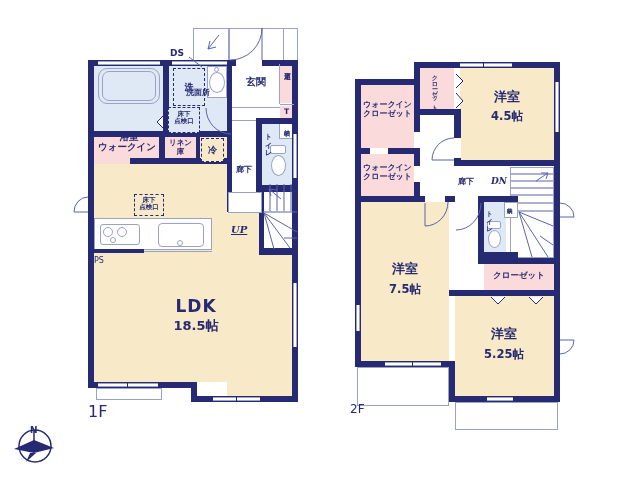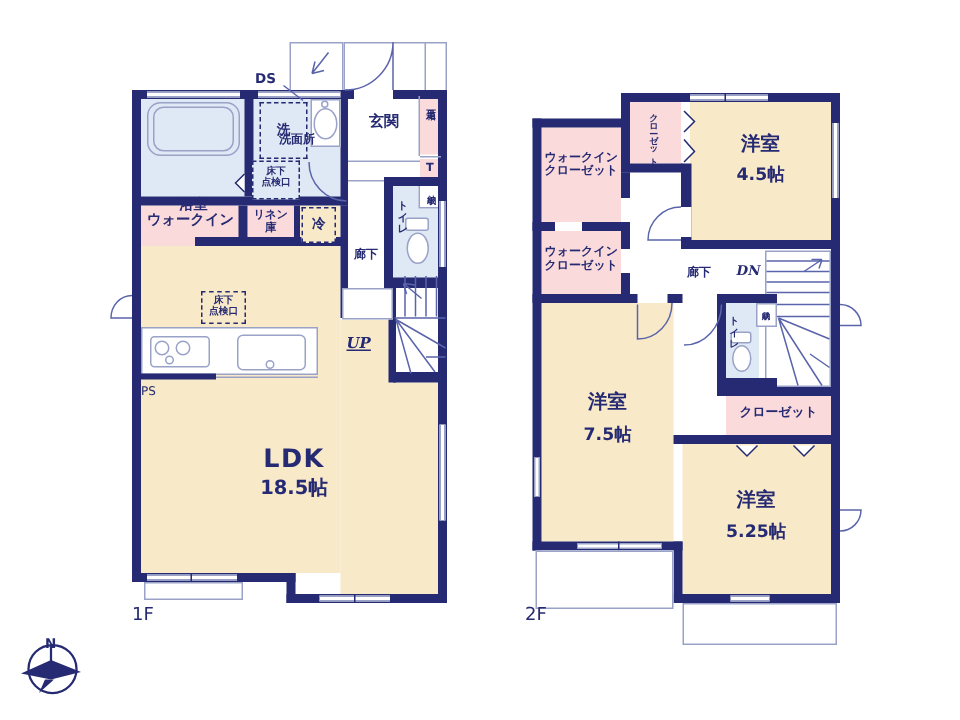--- a/index.html
+++ b/index.html
@@ -177,21 +177,21 @@
   </div>
   <div class="lbl ctr" style="left:201px;top:145px;width:23px;font-size:9px;">冷</div>
   <div class="lbl ctr" style="left:134px;top:197px;width:30px;font-size:6.5px;">
     <span>床下</span><br>
     <span>点検口</span>
   </div>
   <div class="lbl stair-label" style="left:231px;top:224px;font-size:10px;text-decoration:underline;">UP</div>
   <div class="lbl" style="left:94px;top:256px;font-size:8px;font-weight:500;">PS</div>
   <div class="lbl ctr" style="left:166px;top:297px;width:60px;font-size:17px;letter-spacing:1px;">LDK</div>
   <div class="lbl ctr" style="left:166px;top:319px;width:60px;font-size:13px;">18.5帖</div>
-  <div class="lbl" style="left:88px;top:403px;font-size:12px;font-weight:500;">1F</div>
+  <div class="lbl" style="left:88px;top:403px;font-size:16px;font-weight:500;">1F</div>
 
   <div class="lbl vert" style="left:431px;top:71px;font-size:6px;">クローゼット</div>
   <div class="lbl ctr" style="left:477px;top:90px;width:60px;font-size:13px;">洋室</div>
   <div class="lbl ctr" style="left:477px;top:110px;width:60px;font-size:11.5px;">4.5帖</div>
   <div class="lbl ctr" style="left:362px;top:100px;width:51px;font-size:8px;">
     <span>ウォークイン</span><br>
     <span>クローゼット</span>
   </div>
   <div class="lbl ctr" style="left:362px;top:163px;width:51px;font-size:8px;">
     <span>ウォークイン</span><br>

